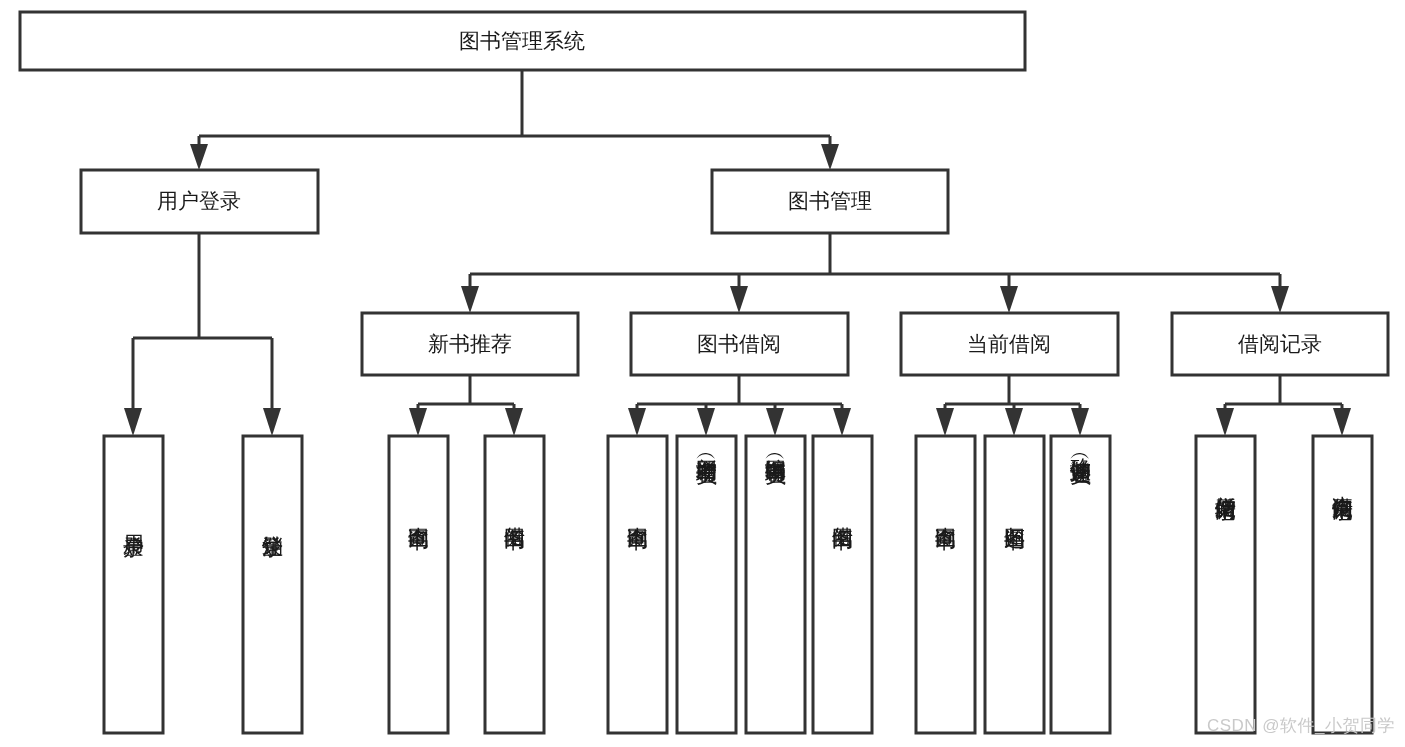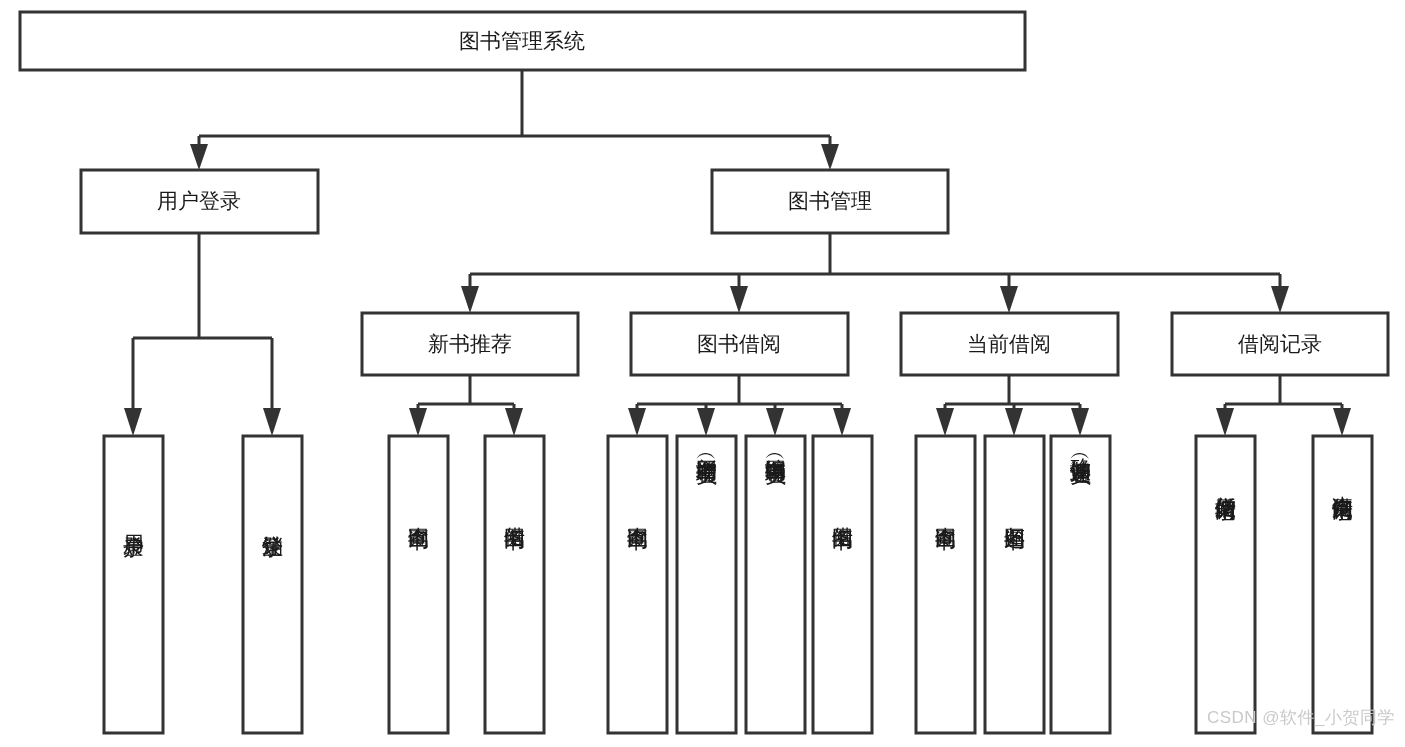--- a/index.html
+++ b/index.html
@@ -42,21 +42,21 @@
     stroke-width: 3;
     fill: none;
   }
   .arrowhead {
     fill: #333333;
     stroke: none;
   }
   .watermark {
     position: absolute;
     right: 10px;
-    bottom: 18px;
+    bottom: 10px;
     font-size: 17px;
     color: #c9c9c9;
     letter-spacing: 0.5px;
     white-space: nowrap;
     pointer-events: none;
   }
 </style>
 </head>
 <body>
 

